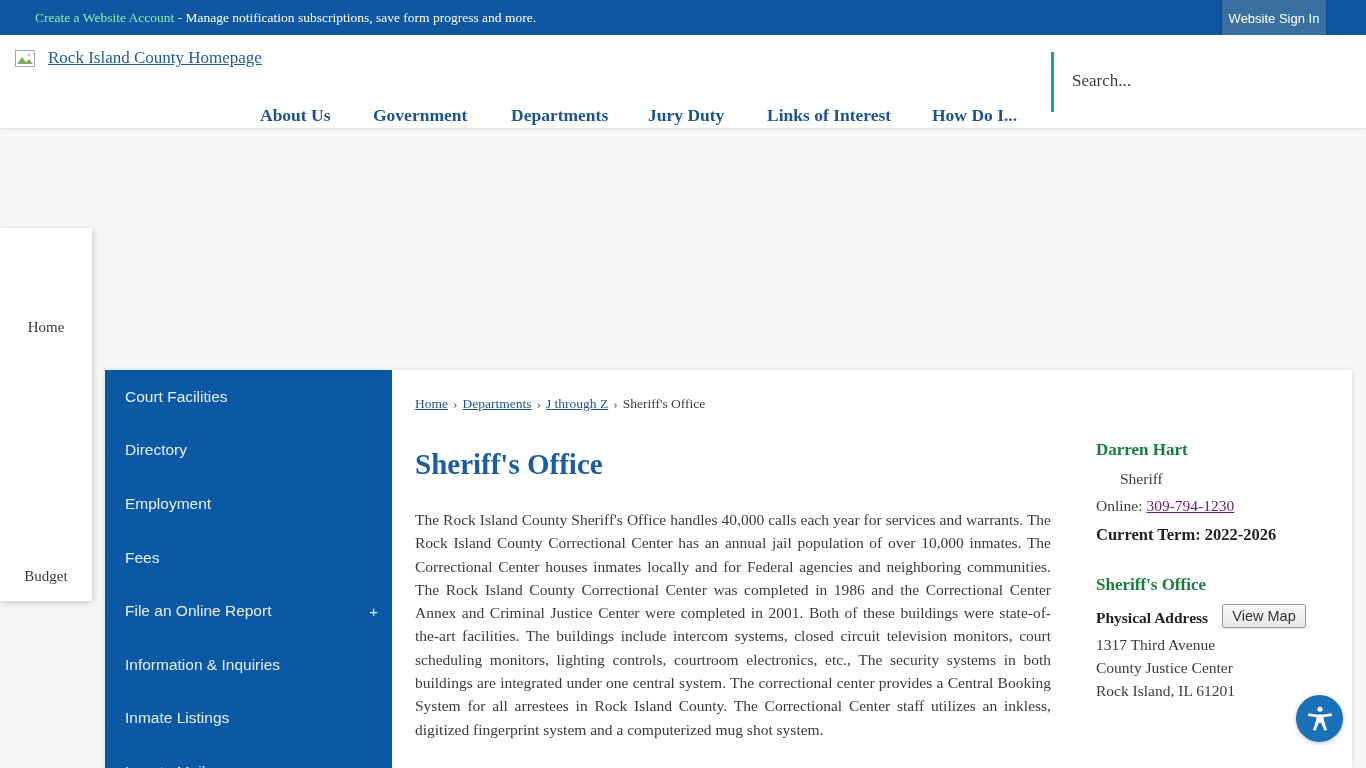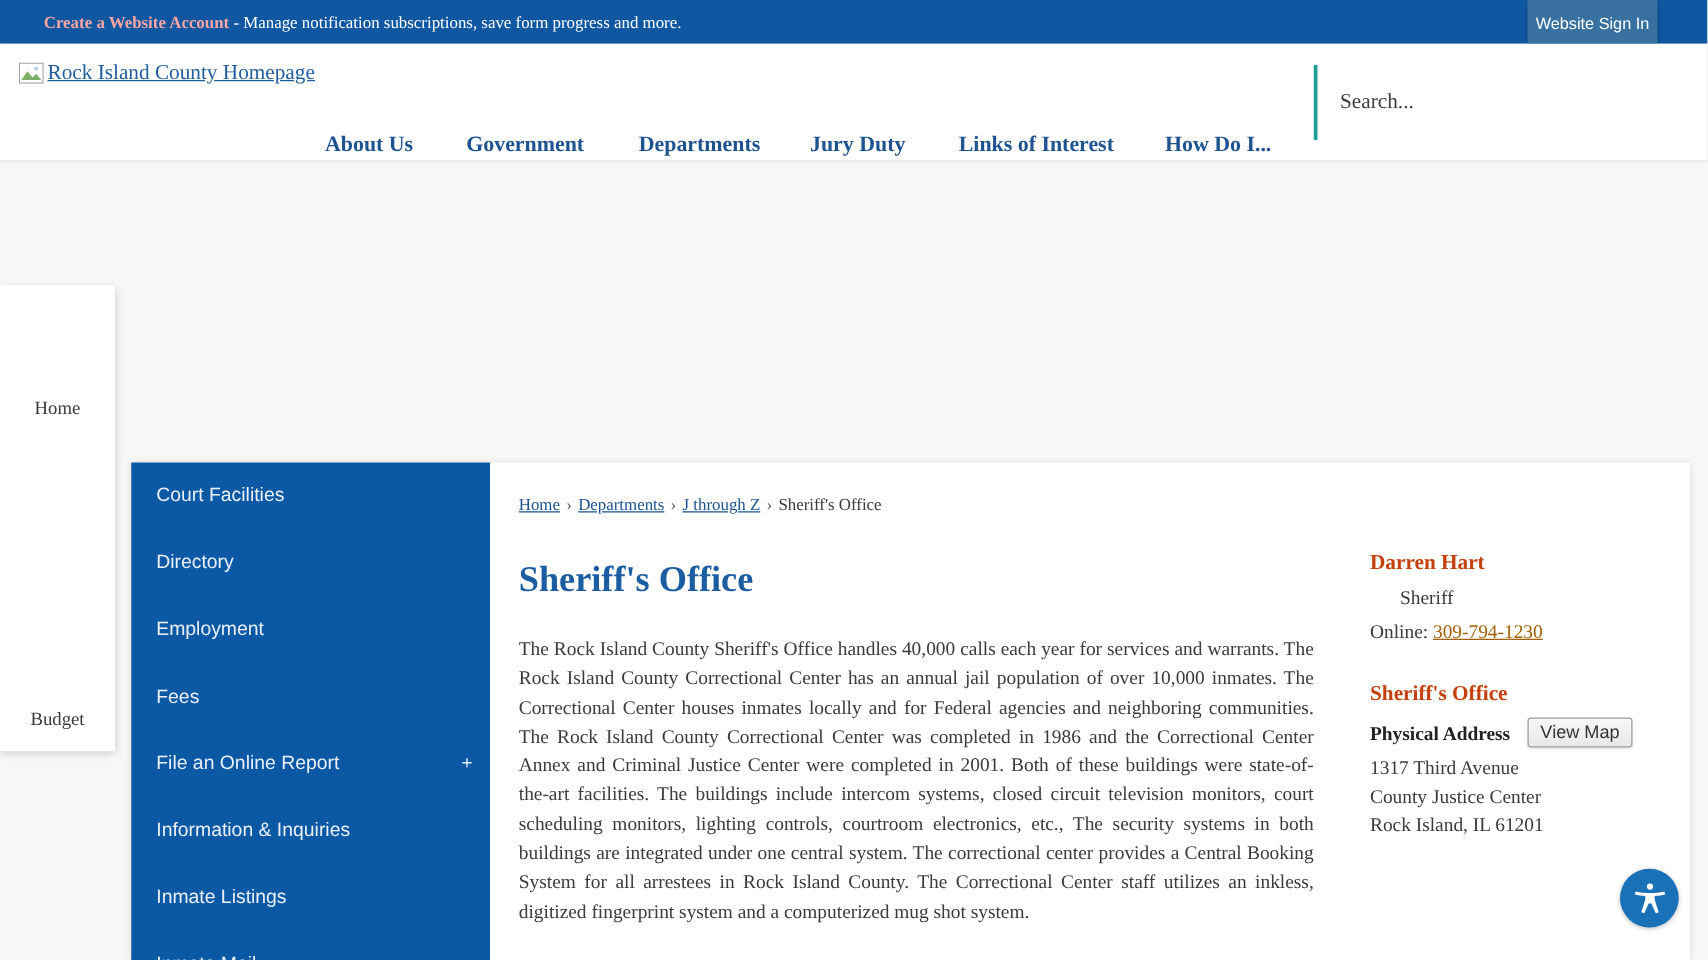--- a/index.html
+++ b/index.html
@@ -12,37 +12,37 @@
     color: #3b3b3b;
   }
   a { cursor: pointer; }
 
   
   .topbar {
     position: absolute; top: 0; left: 0; width: 1366px; height: 35px;
     background: #0f57a0; color: #fff; font-size: 13.5px; line-height: 35px;
   }
   .topbar-text { position: absolute; left: 35px; top: 0; white-space: nowrap; }
-  .account-link { color: #fca5a5; font-weight: bold; text-decoration: none; }
+  .account-link { color: #86efac; font-weight: normal; text-decoration: none; }
   .signin-btn {
     position: absolute; right: 40px; top: 0; height: 37px; width: 104px;
     background: #38719f; border: none; color: #fff;
     font-family: "Liberation Sans", sans-serif; font-size: 13px;
     box-shadow: 0 2px 3px rgba(0,0,0,0.25); cursor: pointer;
   }
 
   
   .header {
     position: absolute; top: 35px; left: 0; width: 1366px; height: 93px;
     background: #ffffff; box-shadow: 0 1px 3px rgba(0,0,0,0.10);
   }
   .logo-link {
     position: absolute; left: 15px; top: 13px;
     color: #215e9e; font-size: 17px; text-decoration: underline;
-    display: flex; align-items: center; gap: 3px;
+    display: flex; align-items: center; gap: 13px;
   }
   .nav-item {
     position: absolute; top: 70px;
     color: #1d538f; font-size: 17.5px; font-weight: bold; text-decoration: none;
     white-space: nowrap;
   }
   .search-divider {
     position: absolute; left: 1051px; top: 17px; width: 3px; height: 60px;
     background: #1fa094;
   }
@@ -102,25 +102,25 @@
   }
   .article {
     position: absolute; left: 310px; top: 138px; width: 636px;
     font-size: 15.5px; line-height: 23.3px; color: #3b3b3b; text-align: justify;
   }
   .article p + p { margin-top: 22px; }
 
   
   .contact { position: absolute; left: 991px; top: 28px; width: 252px; }
   .contact-heading { color: #155c94; font-size: 19.5px; font-weight: bold; }
-  .teal-heading { color: #c2410c; font-size: 17px; font-weight: bold; }
+  .teal-heading { color: #15803d; font-size: 17px; font-weight: bold; }
   .contact .name { margin-top: 42px; }
   .contact .role { margin-top: 10px; font-size: 15.5px; margin-left: 24px; }
   .contact .phone-line { margin-top: 9px; font-size: 15.5px; }
-  .phone-link { color: #a16207; text-decoration: underline; }
+  .phone-link { color: #701a75; text-decoration: underline; }
   .term { margin-top: 10px; font-size: 16.5px; font-weight: bold; color: #222; }
   .office-heading { margin-top: 30px; }
   .address-row { position: relative; margin-top: 14px; height: 24px; }
   .address-label { font-size: 15.5px; font-weight: bold; color: #222; }
   .view-map-btn {
     position: absolute; left: 126px; top: -5px; width: 84px; height: 24px;
     font-family: "Liberation Sans", sans-serif; font-size: 14.5px; color: #333;
     background: linear-gradient(#f7f7f7, #e8e8e8);
     border: 1px solid #9a9a9a; border-radius: 3px; cursor: pointer;
     box-shadow: 0 1px 1px rgba(0,0,0,0.12);
@@ -214,20 +214,21 @@
     <p>The Rock Island County Sheriff's Office handles 40,000 calls each year for services and warrants. The Rock Island County Correctional Center has an annual jail population of over 10,000 inmates. The Correctional Center houses inmates locally and for Federal agencies and neighboring communities. The Rock Island County Correctional Center was completed in 1986 and the Correctional Center Annex and Criminal Justice Center were completed in 2001. Both of these buildings were state-of-the-art facilities. The buildings include intercom systems, closed circuit television monitors, court scheduling monitors, lighting controls, courtroom electronics, etc., The security systems in both buildings are integrated under one central system. The correctional center provides a Central Booking System for all arrestees in Rock Island County. The Correctional Center staff utilizes an inkless, digitized fingerprint system and a computerized mug shot system.</p>
     <p>Tours of the facility for school age children are allowed. Tours of the facility can be arranged by</p>
   </div>
 
   <aside class="contact">
     <div class="teal-heading name">Darren Hart</div>
     <div class="role">Sheriff</div>
     <div class="phone-line">
       <span>Online: </span><a class="phone-link">309-794-1230</a>
     </div>
+    <div class="term">Current Term: 2022-2026</div>
     <div class="teal-heading office-heading">Sheriff's Office</div>
     <div class="address-row">
       <span class="address-label">Physical Address</span>
       <button class="view-map-btn">View Map</button>
     </div>
     <div class="address-lines">
       <div>1317 Third Avenue</div>
       <div>County Justice Center</div>
       <div>Rock Island, IL 61201</div>
     </div>

